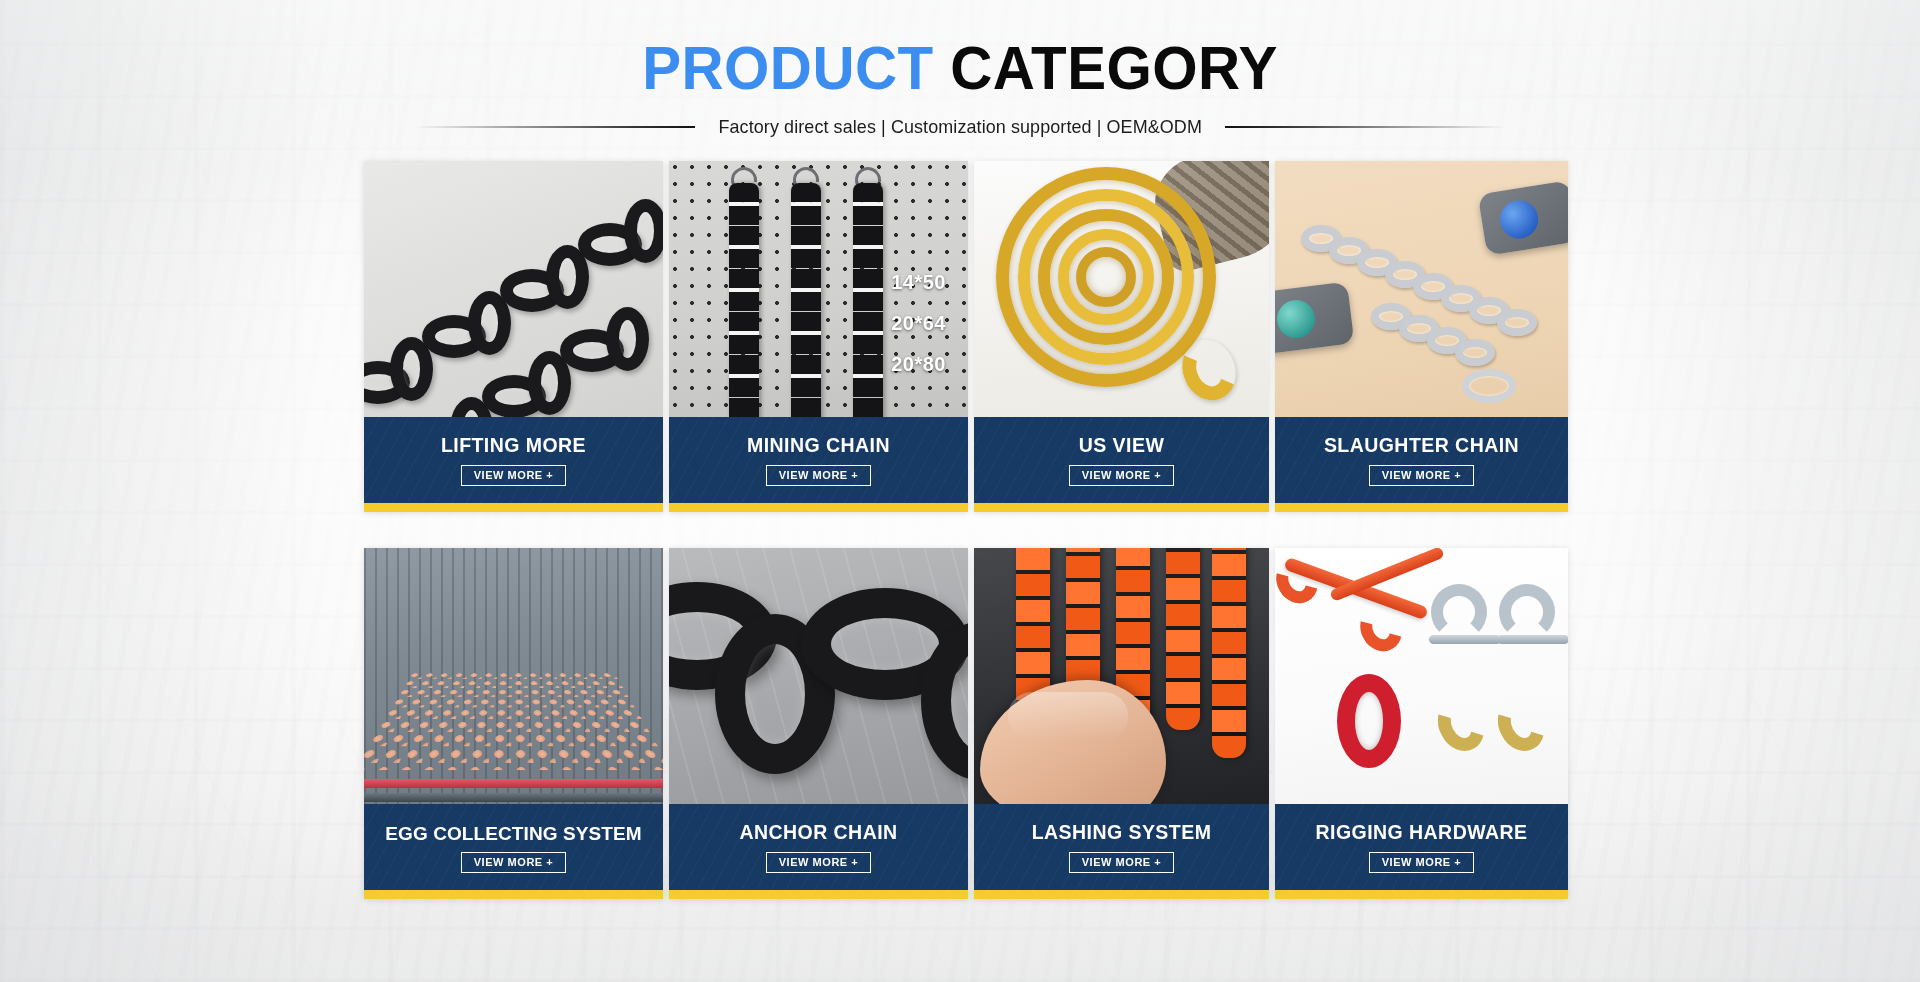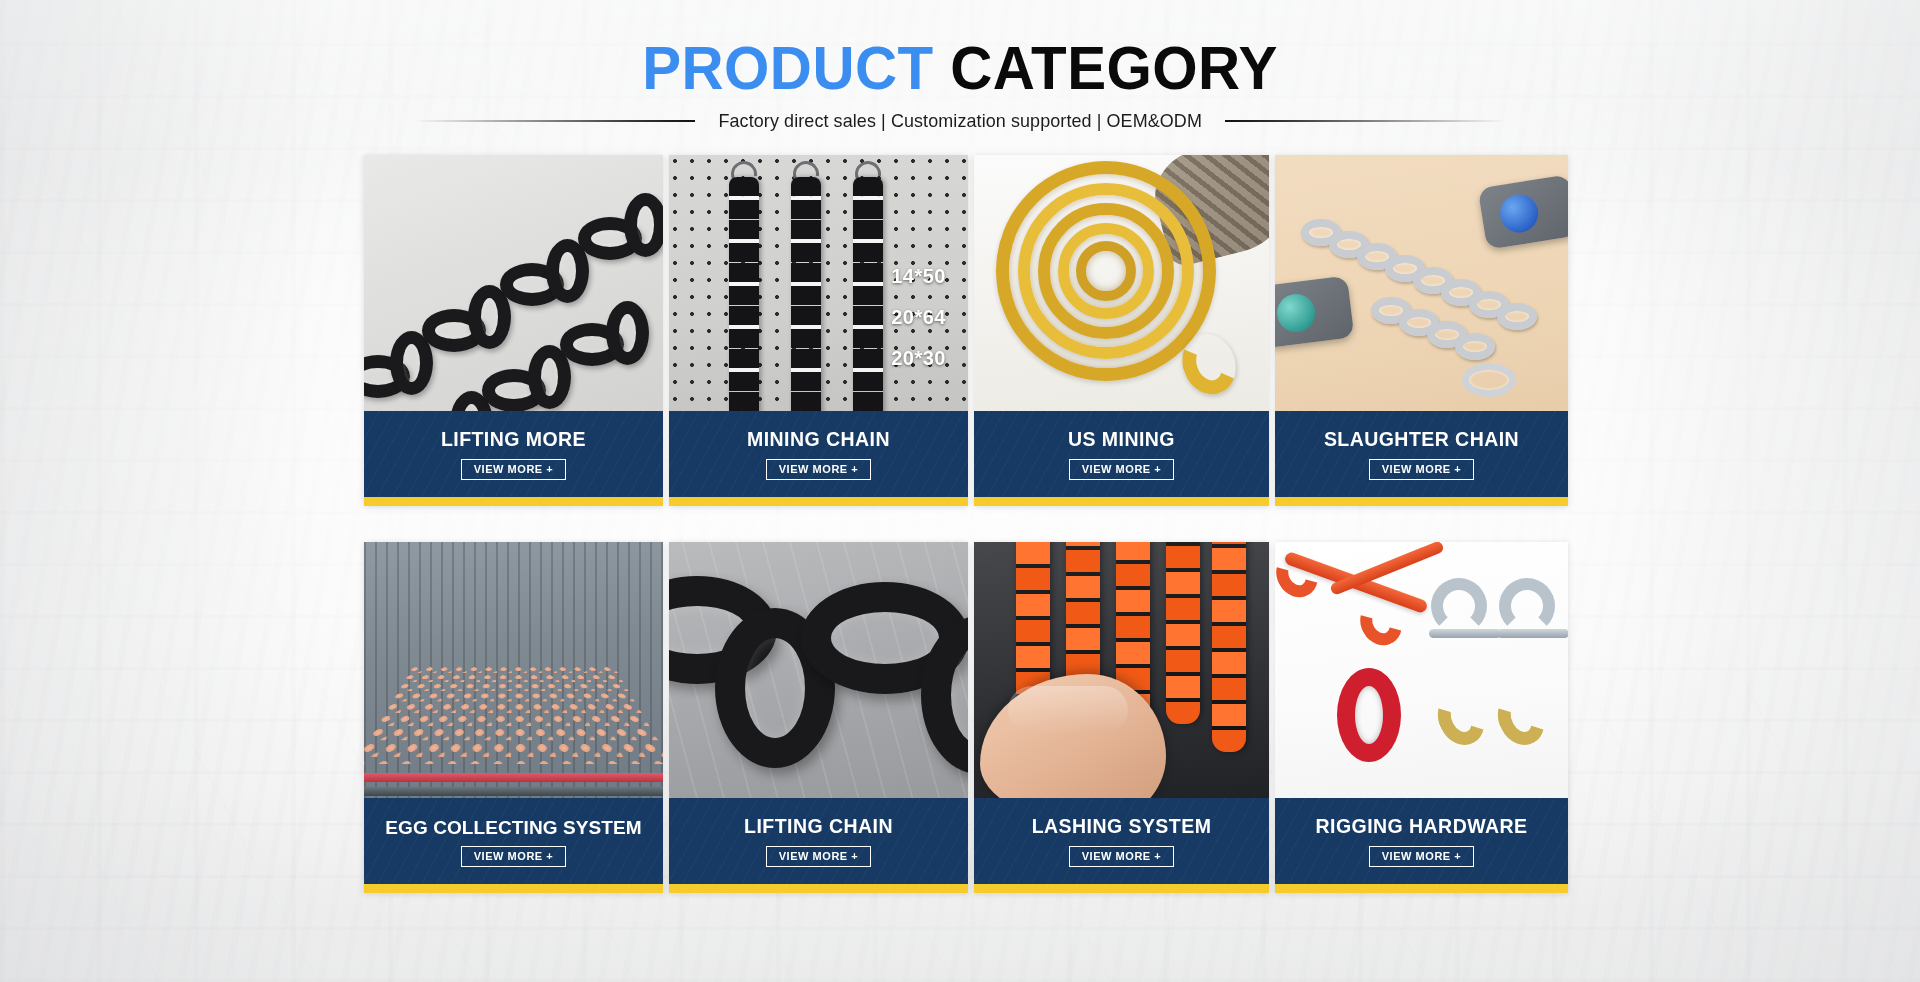--- a/index.html
+++ b/index.html
@@ -76,21 +76,21 @@
     font-weight: 700;
     letter-spacing: 0.5px;
     line-height: 1.05;
     white-space: nowrap;
     transform: scaleX(0.94);
   }
   #page-title .accent { color: #3b8ef0; }
   #page-title .plain  { color: #0a0a0a; }
 
   #subtitle-row {
-    margin: 10px auto 0;
+    margin: 16px auto 0;
     width: 1092px;
     display: flex;
     align-items: center;
     justify-content: center;
     gap: 0;
   }
   .rule {
     flex: 1 1 auto;
     height: 2px;
   }
@@ -509,21 +509,21 @@
             <div class="hook" style="left:62px;"></div>
             <div class="hook" style="left:124px;"></div>
             <div class="hook" style="left:186px;"></div>
             <div class="strand" style="left:60px;  top:22px;"></div>
             <div class="strand" style="left:122px; top:22px;"></div>
             <div class="strand" style="left:184px; top:22px;"></div>
           </div>
           <div class="media-labels">
             <span>14*50</span>
             <span>20*64</span>
-            <span>20*30</span>
+            <span>20*80</span>
           </div>
         </div>
         <div class="card-footer">
           <div class="card-title">MINING CHAIN</div>
           <button class="view-more">VIEW MORE +</button>
         </div>
         <div class="card-accent"></div>
       </div>
 
       <div class="card">
@@ -532,21 +532,21 @@
             <div class="tree"></div>
             <div class="coil" style="left:22px;  top:6px;   width:220px; height:220px; border-width:13px;"></div>
             <div class="coil" style="left:44px;  top:28px;  width:176px; height:176px; border-width:12px; border-color:#e8bd3a;"></div>
             <div class="coil" style="left:64px;  top:48px;  width:136px; height:136px; border-width:12px; border-color:#d7a827;"></div>
             <div class="coil" style="left:84px;  top:68px;  width:96px;  height:96px;  border-width:11px; border-color:#e8bd3a;"></div>
             <div class="coil" style="left:102px; top:86px;  width:60px;  height:60px;  border-width:10px; border-color:#cfa025;"></div>
             <div class="hook-btm"></div>
           </div>
         </div>
         <div class="card-footer">
-          <div class="card-title">US MINING</div>
+          <div class="card-title">US VIEW</div>
           <button class="view-more">VIEW MORE +</button>
         </div>
         <div class="card-accent"></div>
       </div>
 
       <div class="card">
         <div class="card-media">
           <div class="ph ph-slaughter">
             <div class="clamp blue" style="right:-6px; top:26px; transform:rotate(-9deg);"></div>
             <div class="clamp" style="left:-16px; top:126px; transform:rotate(-7deg);"></div>
@@ -594,21 +594,21 @@
       <div class="card">
         <div class="card-media">
           <div class="ph ph-anchor">
             <div class="biglink" style="left:-52px; top:34px;  width:160px; height:108px;"></div>
             <div class="biglink" style="left:46px;  top:66px;  width:120px; height:160px;"></div>
             <div class="biglink" style="left:132px; top:40px;  width:168px; height:112px;"></div>
             <div class="biglink" style="left:252px; top:74px;  width:116px; height:158px;"></div>
           </div>
         </div>
         <div class="card-footer">
-          <div class="card-title">LIFTING CHAIN</div>
+          <div class="card-title">ANCHOR CHAIN</div>
           <button class="view-more">VIEW MORE +</button>
         </div>
         <div class="card-accent"></div>
       </div>
 
       <div class="card">
         <div class="card-media">
           <div class="ph ph-lashing">
             <div class="ostr" style="left:42px;  top:-26px;"></div>
             <div class="ostr" style="left:92px;  top:-44px;"></div>

